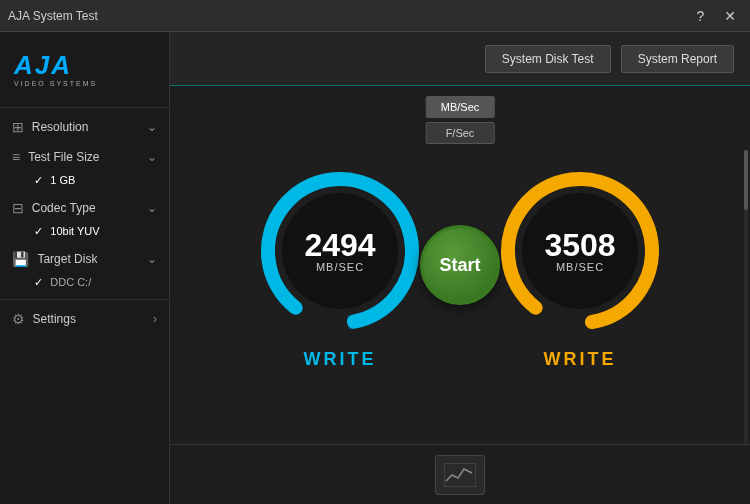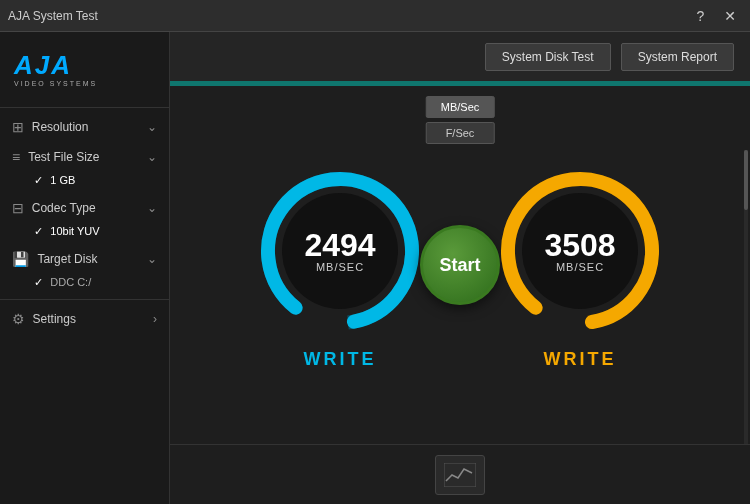--- a/index.html
+++ b/index.html
@@ -136,21 +136,21 @@
       top: 32px;
       left: 170px;
       right: 0;
       height: 54px;
       background: #252525;
       display: flex;
       align-items: center;
       justify-content: flex-end;
       padding: 0 16px;
       gap: 10px;
-      border-bottom: 5px solid #0f766e;
+      border-bottom: 1px solid #0f766e;
     }
 
     .header-btn {
       padding: 6px 16px;
       background: #3a3a3a;
       color: #ddd;
       border: 1px solid #555;
       font-size: 12px;
       cursor: pointer;
       border-radius: 2px;

